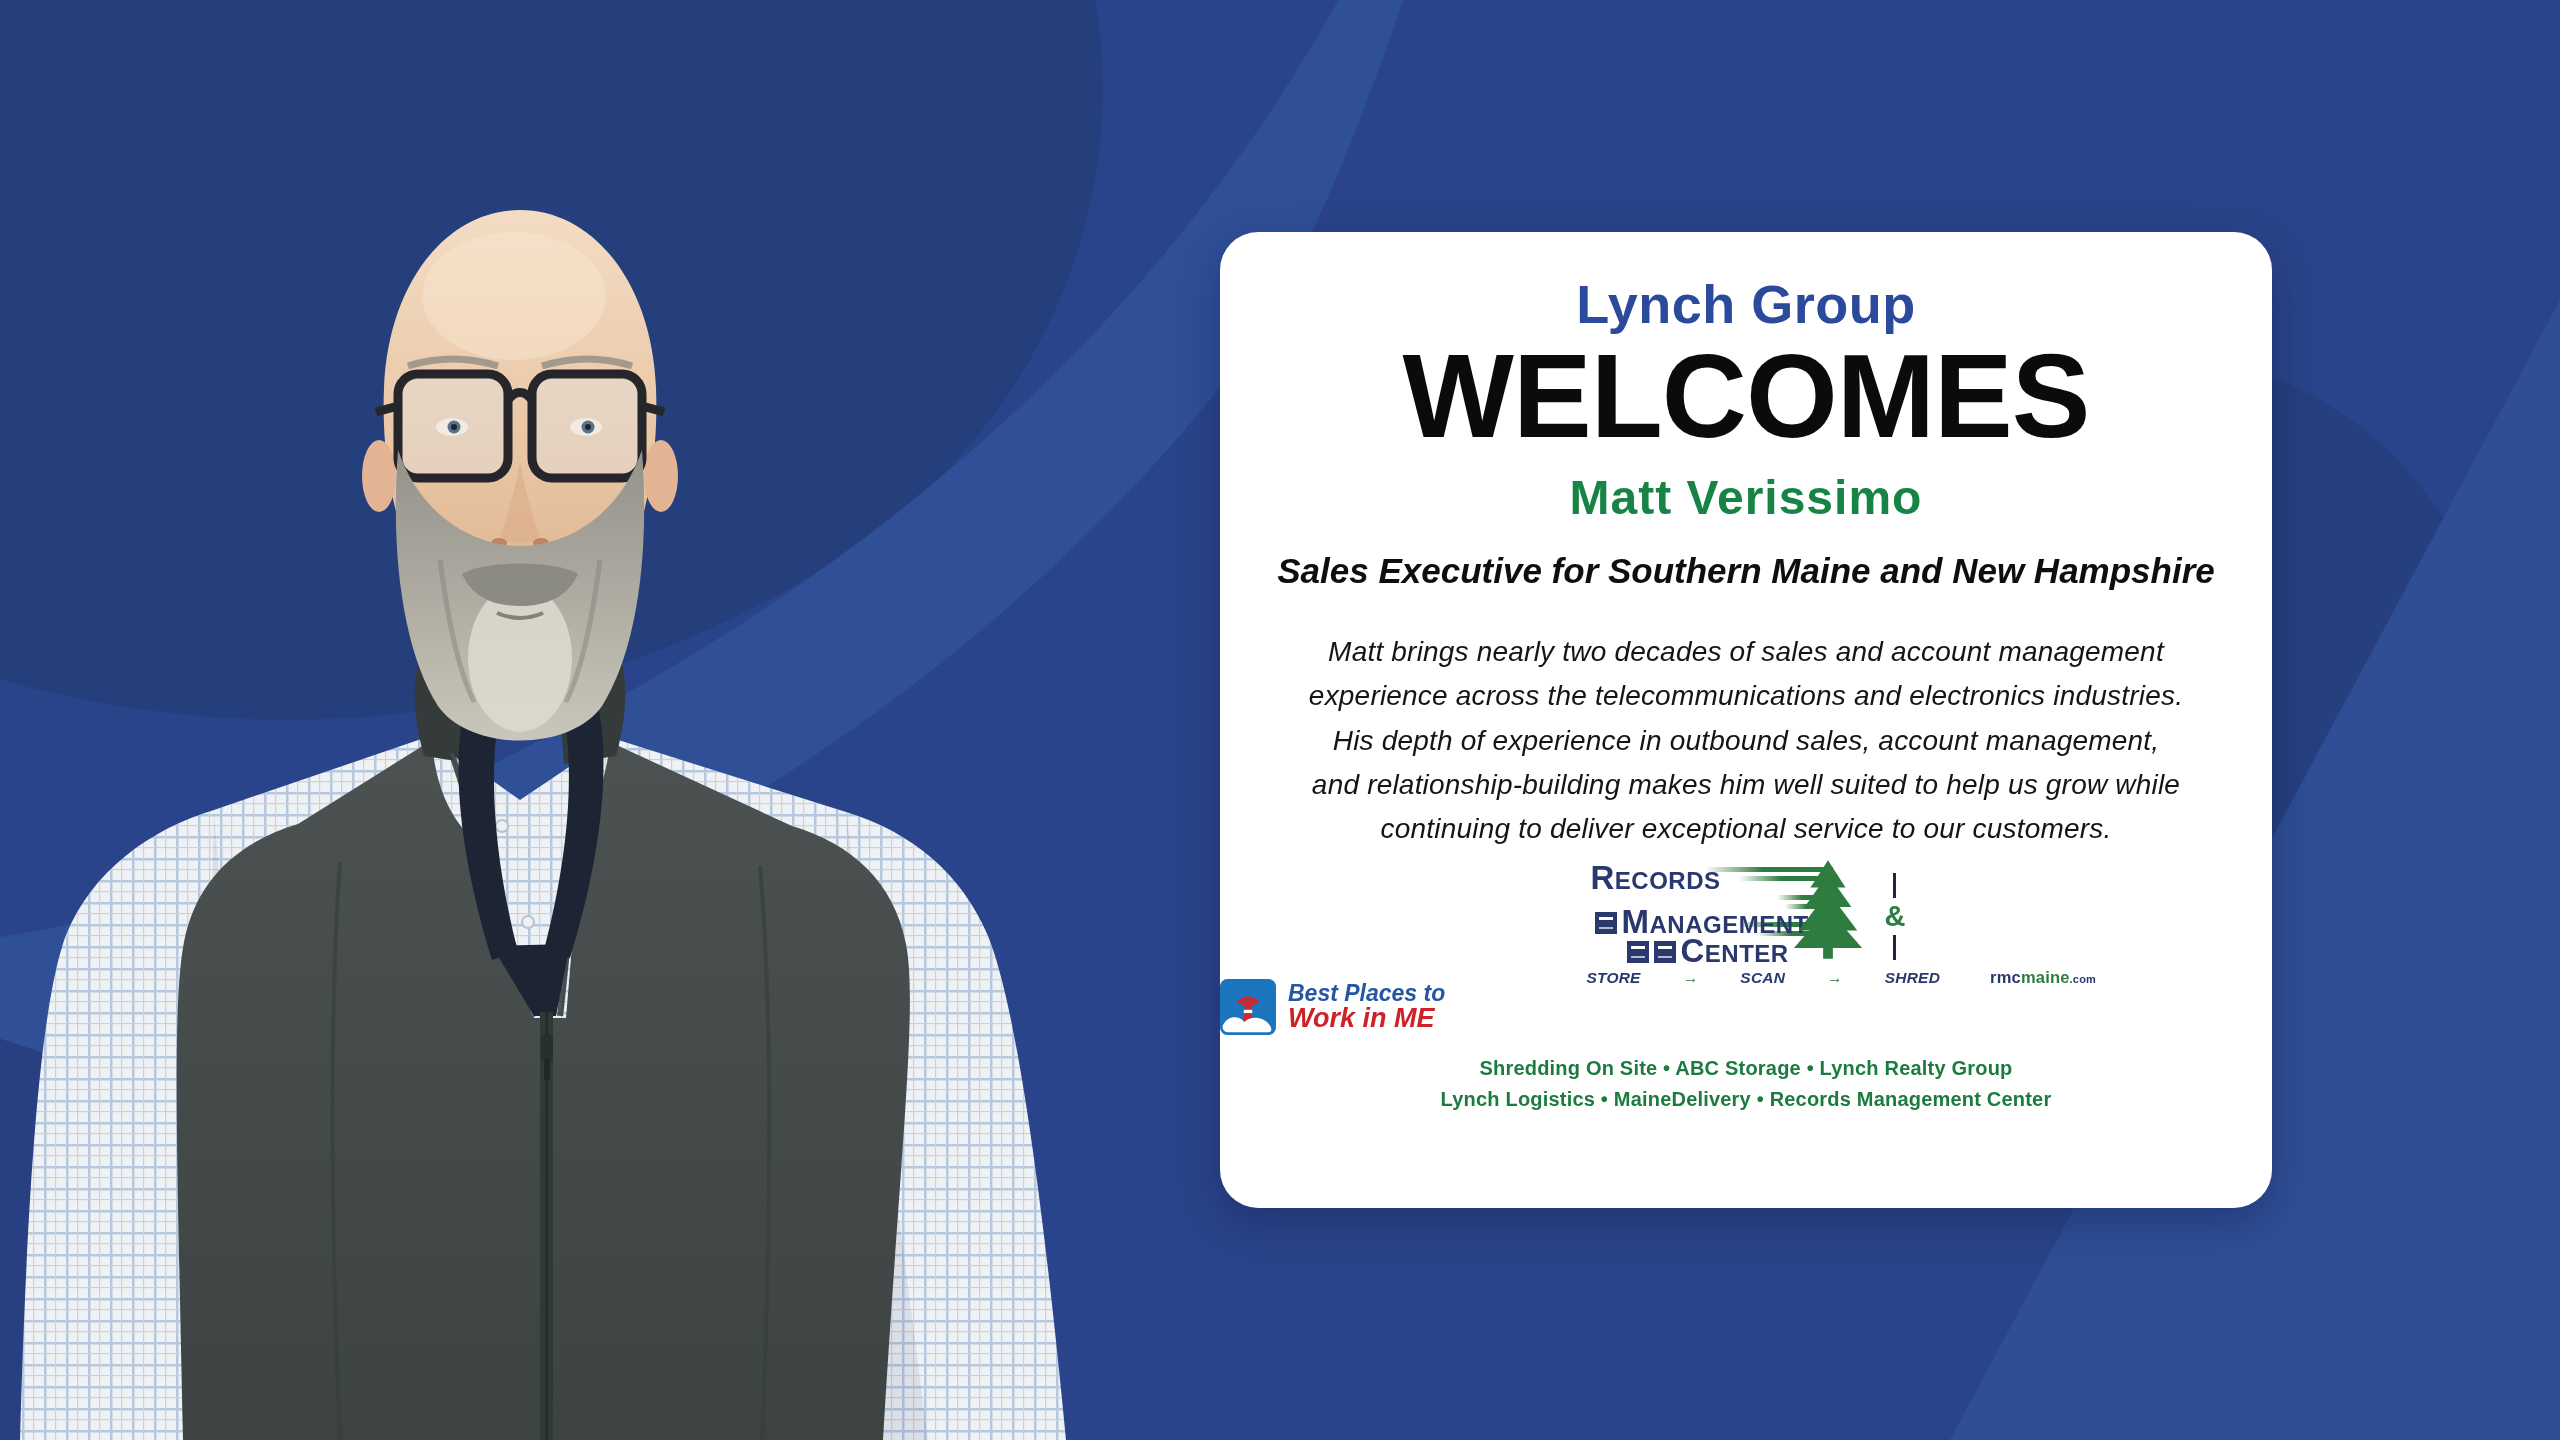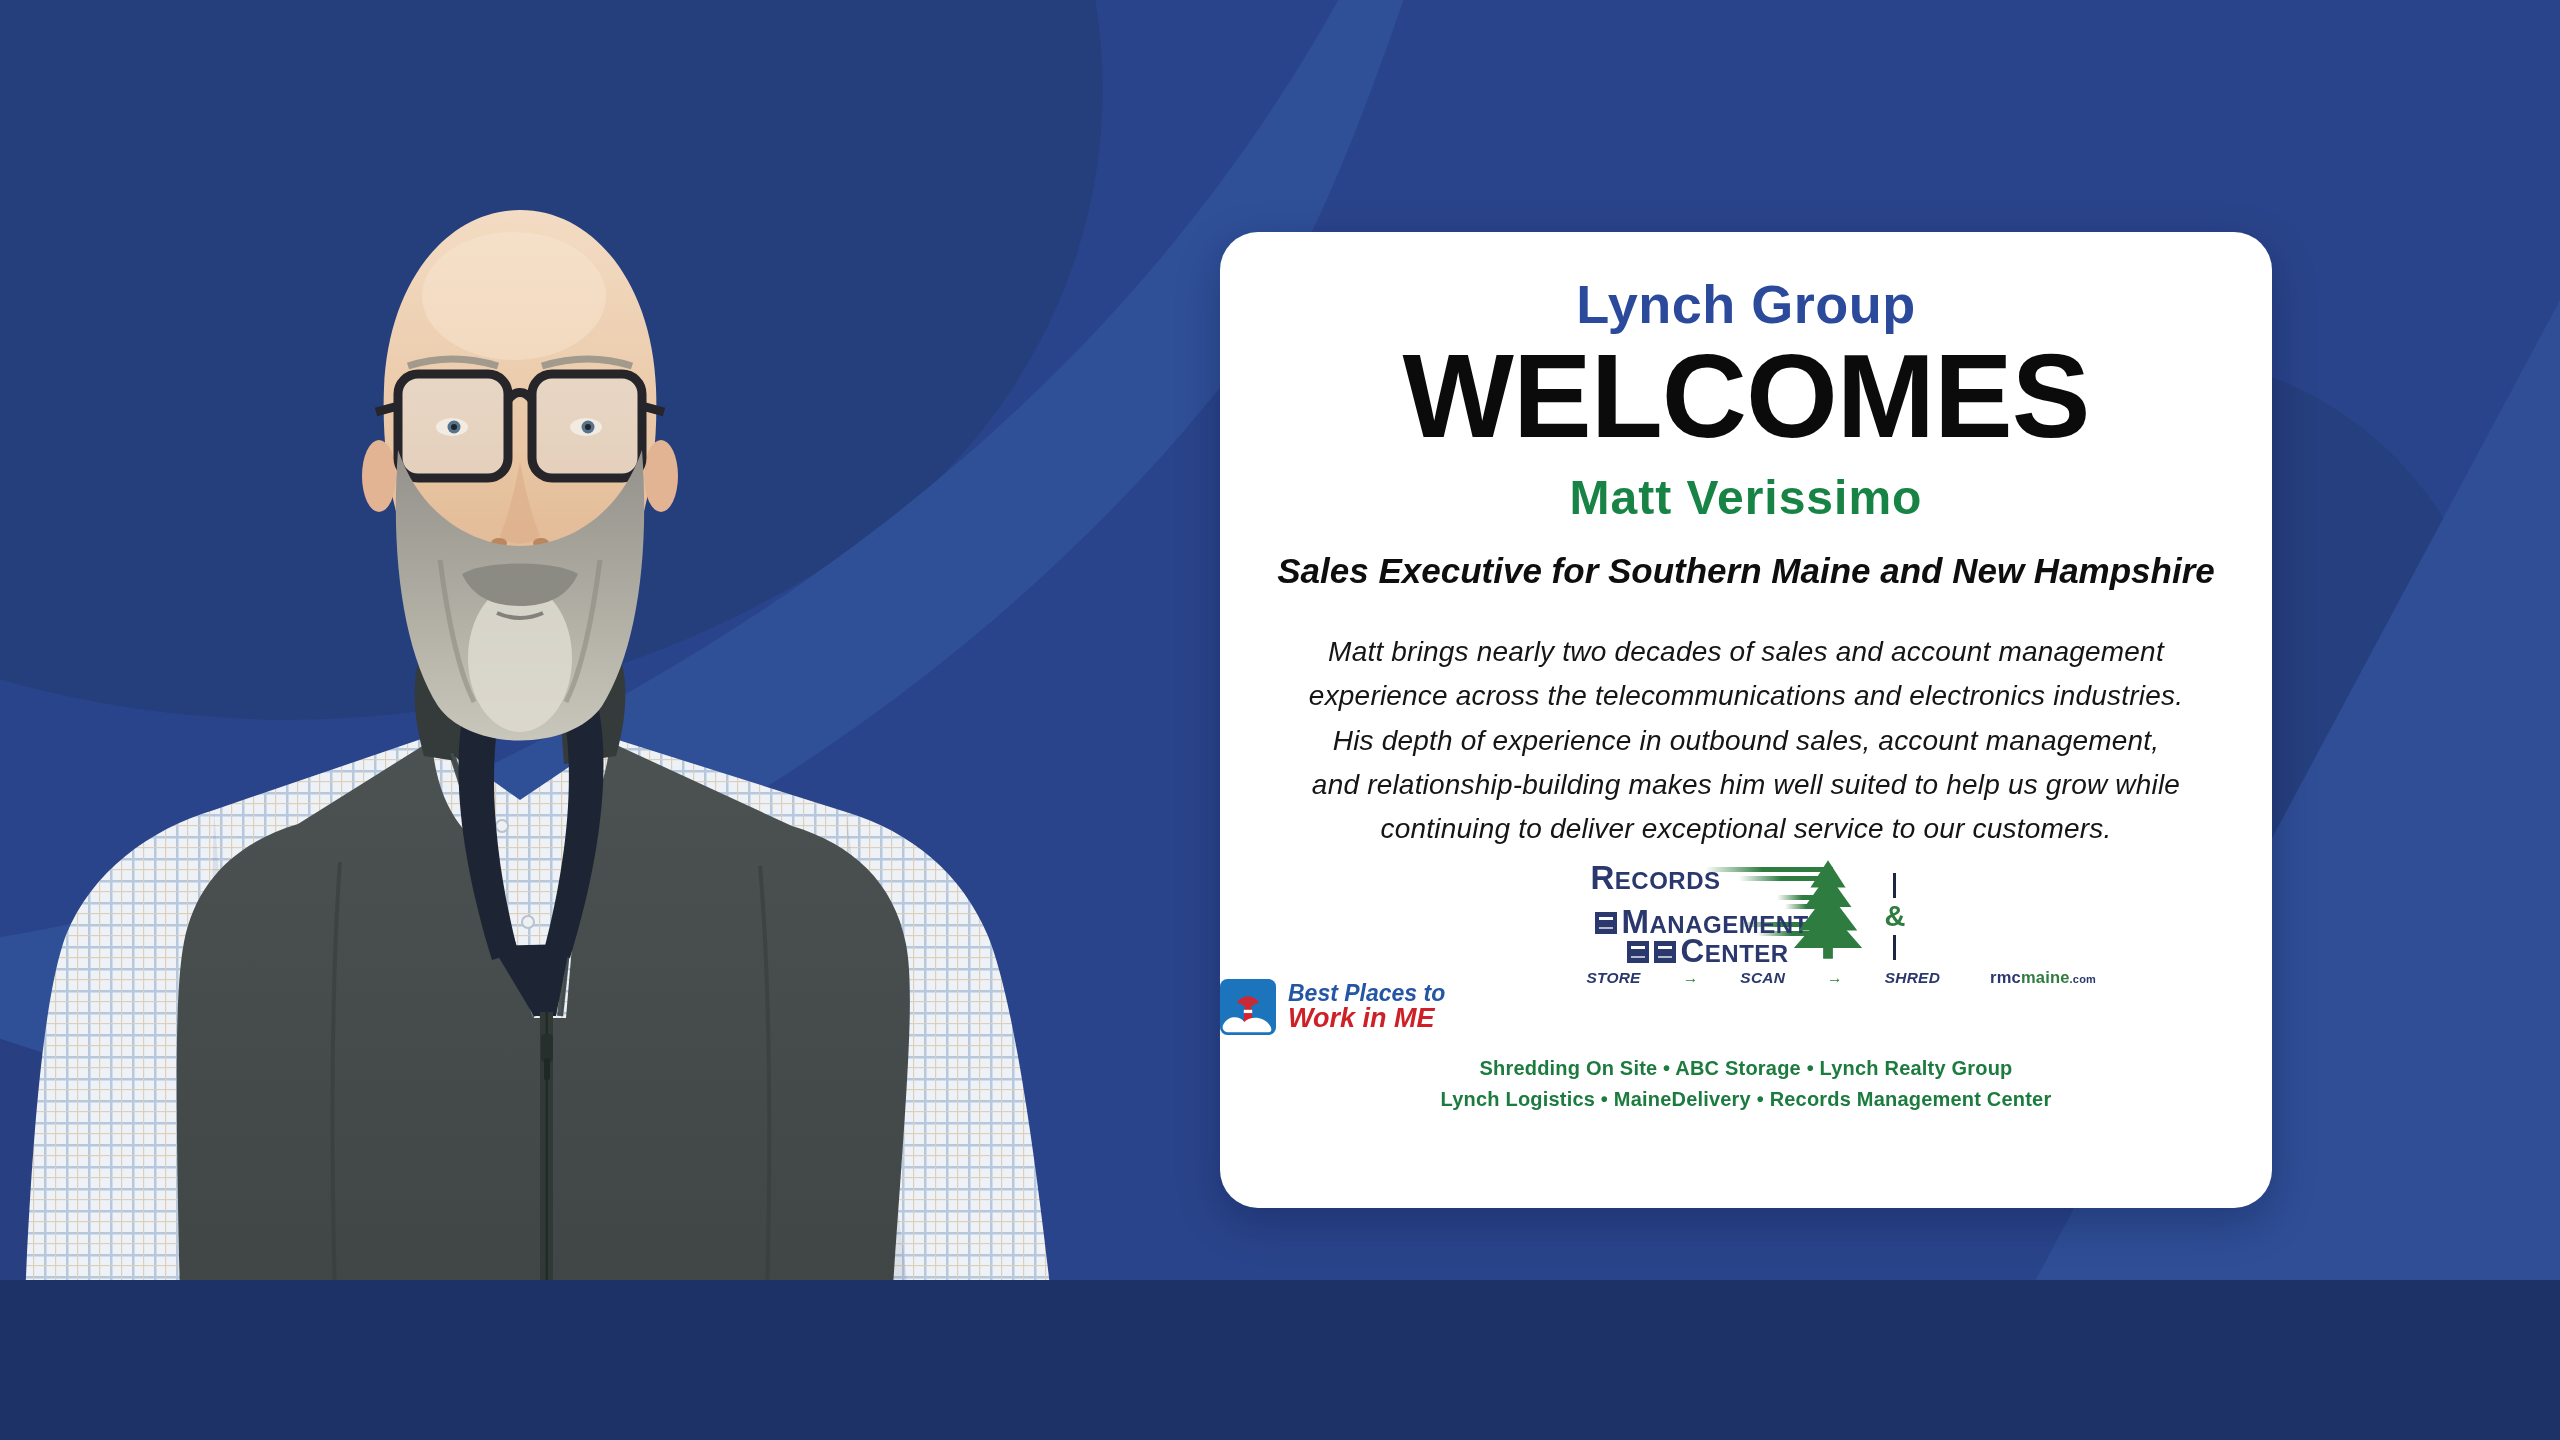--- a/index.html
+++ b/index.html
@@ -1,17 +1,17 @@
 <!DOCTYPE html>
 <html><head>
 <meta charset="utf-8">
 <style>
   html,body{margin:0;padding:0;background:#1d3368;}
   .stage{
-    position:relative;width:2560px;height:1280px;overflow:hidden;
+    position:relative;width:2560px;height:1440px;overflow:hidden;
     font-family:"Liberation Sans",sans-serif;background:#f0abfc;
   }
   .bg-svg,.person-svg{position:absolute;left:0;top:0;display:block;}
   .bg-svg{width:2560px;height:1440px;}
   .person-svg{width:1150px;height:1440px;}
 
   
   .card{
     position:absolute;left:1220px;top:232px;width:1052px;height:976px;
     background:#ffffff;border-radius:38px;text-align:center;box-sizing:border-box;

